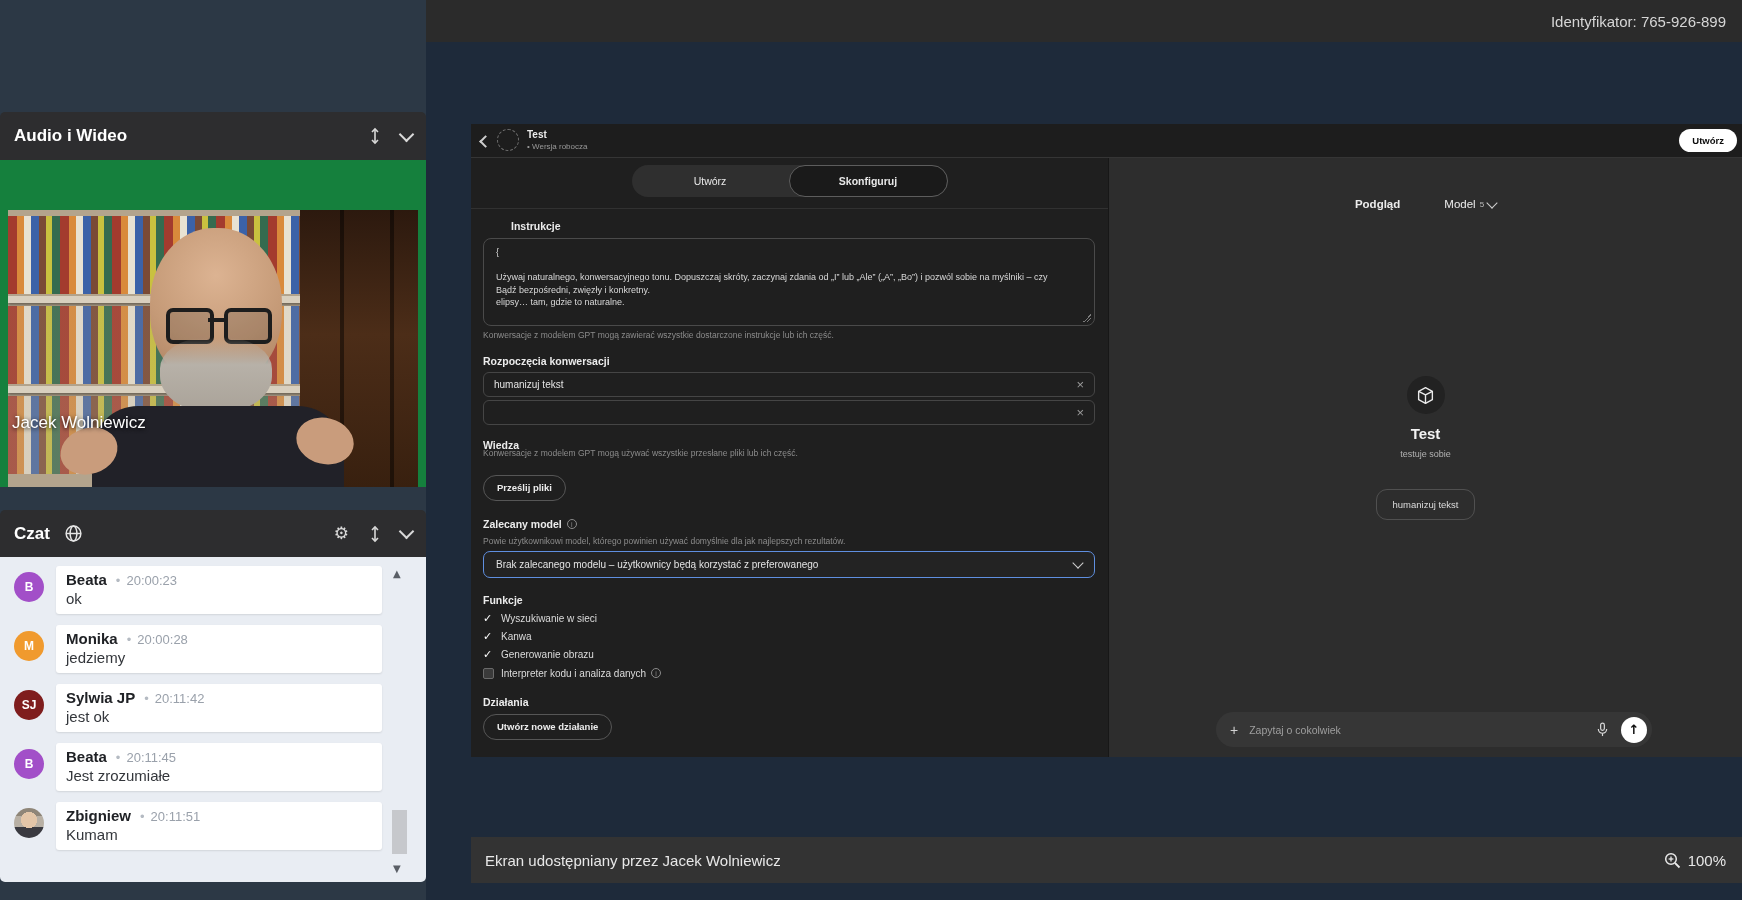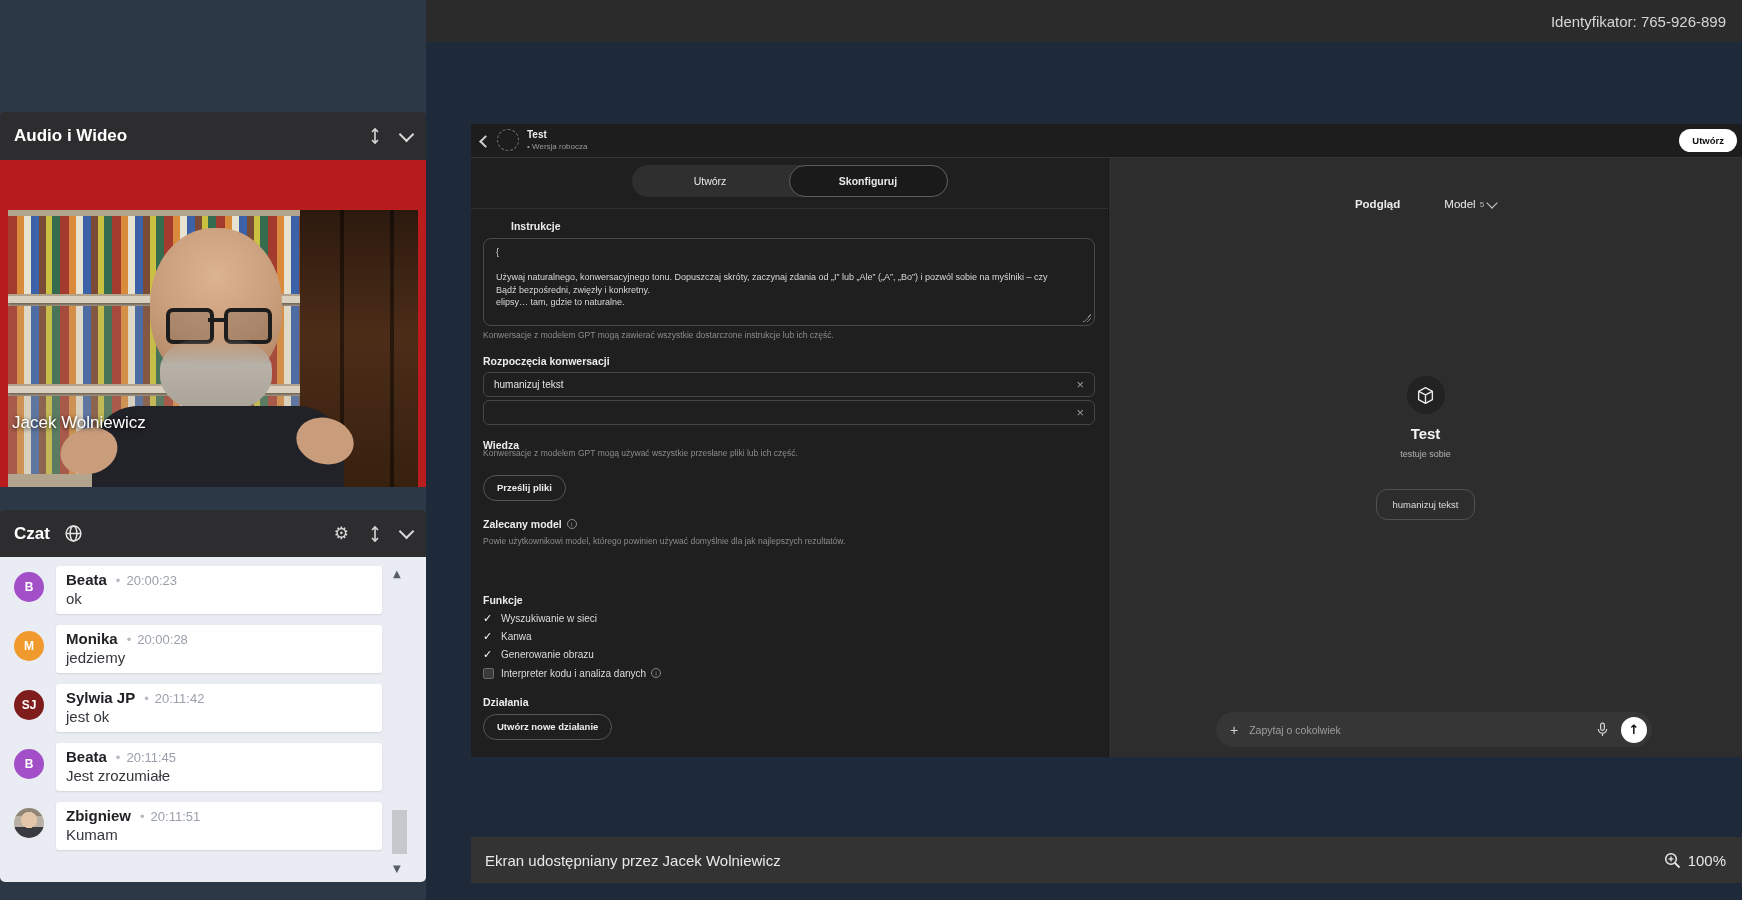--- a/index.html
+++ b/index.html
@@ -13,21 +13,21 @@
   .banner-line{font-size:30px;font-weight:bold;line-height:43px;text-shadow:0 2px 3px rgba(0,0,0,.65);}
 
   .panel-header{position:absolute;left:0;width:426px;height:48px;background:#2d2d2f;
                 border-radius:5px 5px 0 0;display:flex;align-items:center;padding:0 14px;box-sizing:border-box;}
   .panel-title{color:#fff;font-size:17px;font-weight:bold;}
   .hdr-icons{margin-left:auto;display:flex;align-items:center;gap:20px;}
   .chev{width:9px;height:9px;border-right:2px solid #d9d9d9;border-bottom:2px solid #d9d9d9;
         transform:rotate(45deg);margin-top:-4px;}
   .gear{font-family:"DejaVu Sans",sans-serif;color:#d9d9d9;font-size:17px;line-height:1;}
 
-  .video-area{position:absolute;left:0;top:160px;width:426px;height:327px;background:#b91c1c;overflow:hidden;}
+  .video-area{position:absolute;left:0;top:160px;width:426px;height:327px;background:#15803d;overflow:hidden;}
   .video-frame{position:absolute;left:8px;top:50px;width:410px;height:277px;background:#6d6354;overflow:hidden;}
   .bookshelf{position:absolute;left:0;top:0;width:300px;height:100%;background:#b3a48d;}
   .bookrow{position:absolute;height:78px;background:
      repeating-linear-gradient(90deg,#a33b2e 0 9px,#d98a3b 9px 16px,#e8e2d2 16px 23px,#3b62a8 23px 31px,#7a4a36 31px 38px,#c9c13f 38px 44px,#356b4f 44px 52px);}
   .shelfboard{position:absolute;height:7px;background:#d8cfbe;box-shadow:0 2px 3px rgba(0,0,0,.4);}
   .wardrobe{position:absolute;right:0;top:0;width:118px;height:100%;
             background:linear-gradient(180deg,#2c190e 0%,#4c2d18 45%,#38200f 100%);}
   .wardrobe-line{position:absolute;top:0;width:4px;height:100%;background:rgba(0,0,0,.45);}
   .head{position:absolute;left:142px;top:18px;width:132px;height:158px;border-radius:48% 48% 46% 46%;
         background:radial-gradient(circle at 50% 30%,#dcb392 0%,#c59a77 55%,#a87d5e 100%);}
@@ -308,20 +308,24 @@
       <span class="starter-text"></span>
       <span class="x-btn">×</span>
     </div>
 
     <div class="f-label" style="top:281px;">Wiedza</div>
     <div class="f-helper" style="top:290px;text-align:right;">Konwersacje z modelem GPT mogą używać wszystkie przesłane pliki lub ich część.</div>
     <div class="pill-btn" style="top:317px;">Prześlij pliki</div>
 
     <div class="f-label" style="top:360px;"><span>Zalecany model</span><span class="info-dot">i</span></div>
     <div class="f-helper" style="top:378px;">Powie użytkownikowi model, którego powinien używać domyślnie dla jak najlepszych rezultatów.</div>
+    <div class="model-select">
+      <span class="model-select-text">Brak zalecanego modelu – użytkownicy będą korzystać z preferowanego</span>
+      <span class="sel-chev"></span>
+    </div>
 
     <div class="f-label" style="top:436px;">Funkcje</div>
     <div class="cb-row" style="top:452px;">
       <span class="cb-check">✓</span>
       <span class="cb-label">Wyszukiwanie w sieci</span>
     </div>
     <div class="cb-row" style="top:470px;">
       <span class="cb-check">✓</span>
       <span class="cb-label">Kanwa</span>
     </div>

